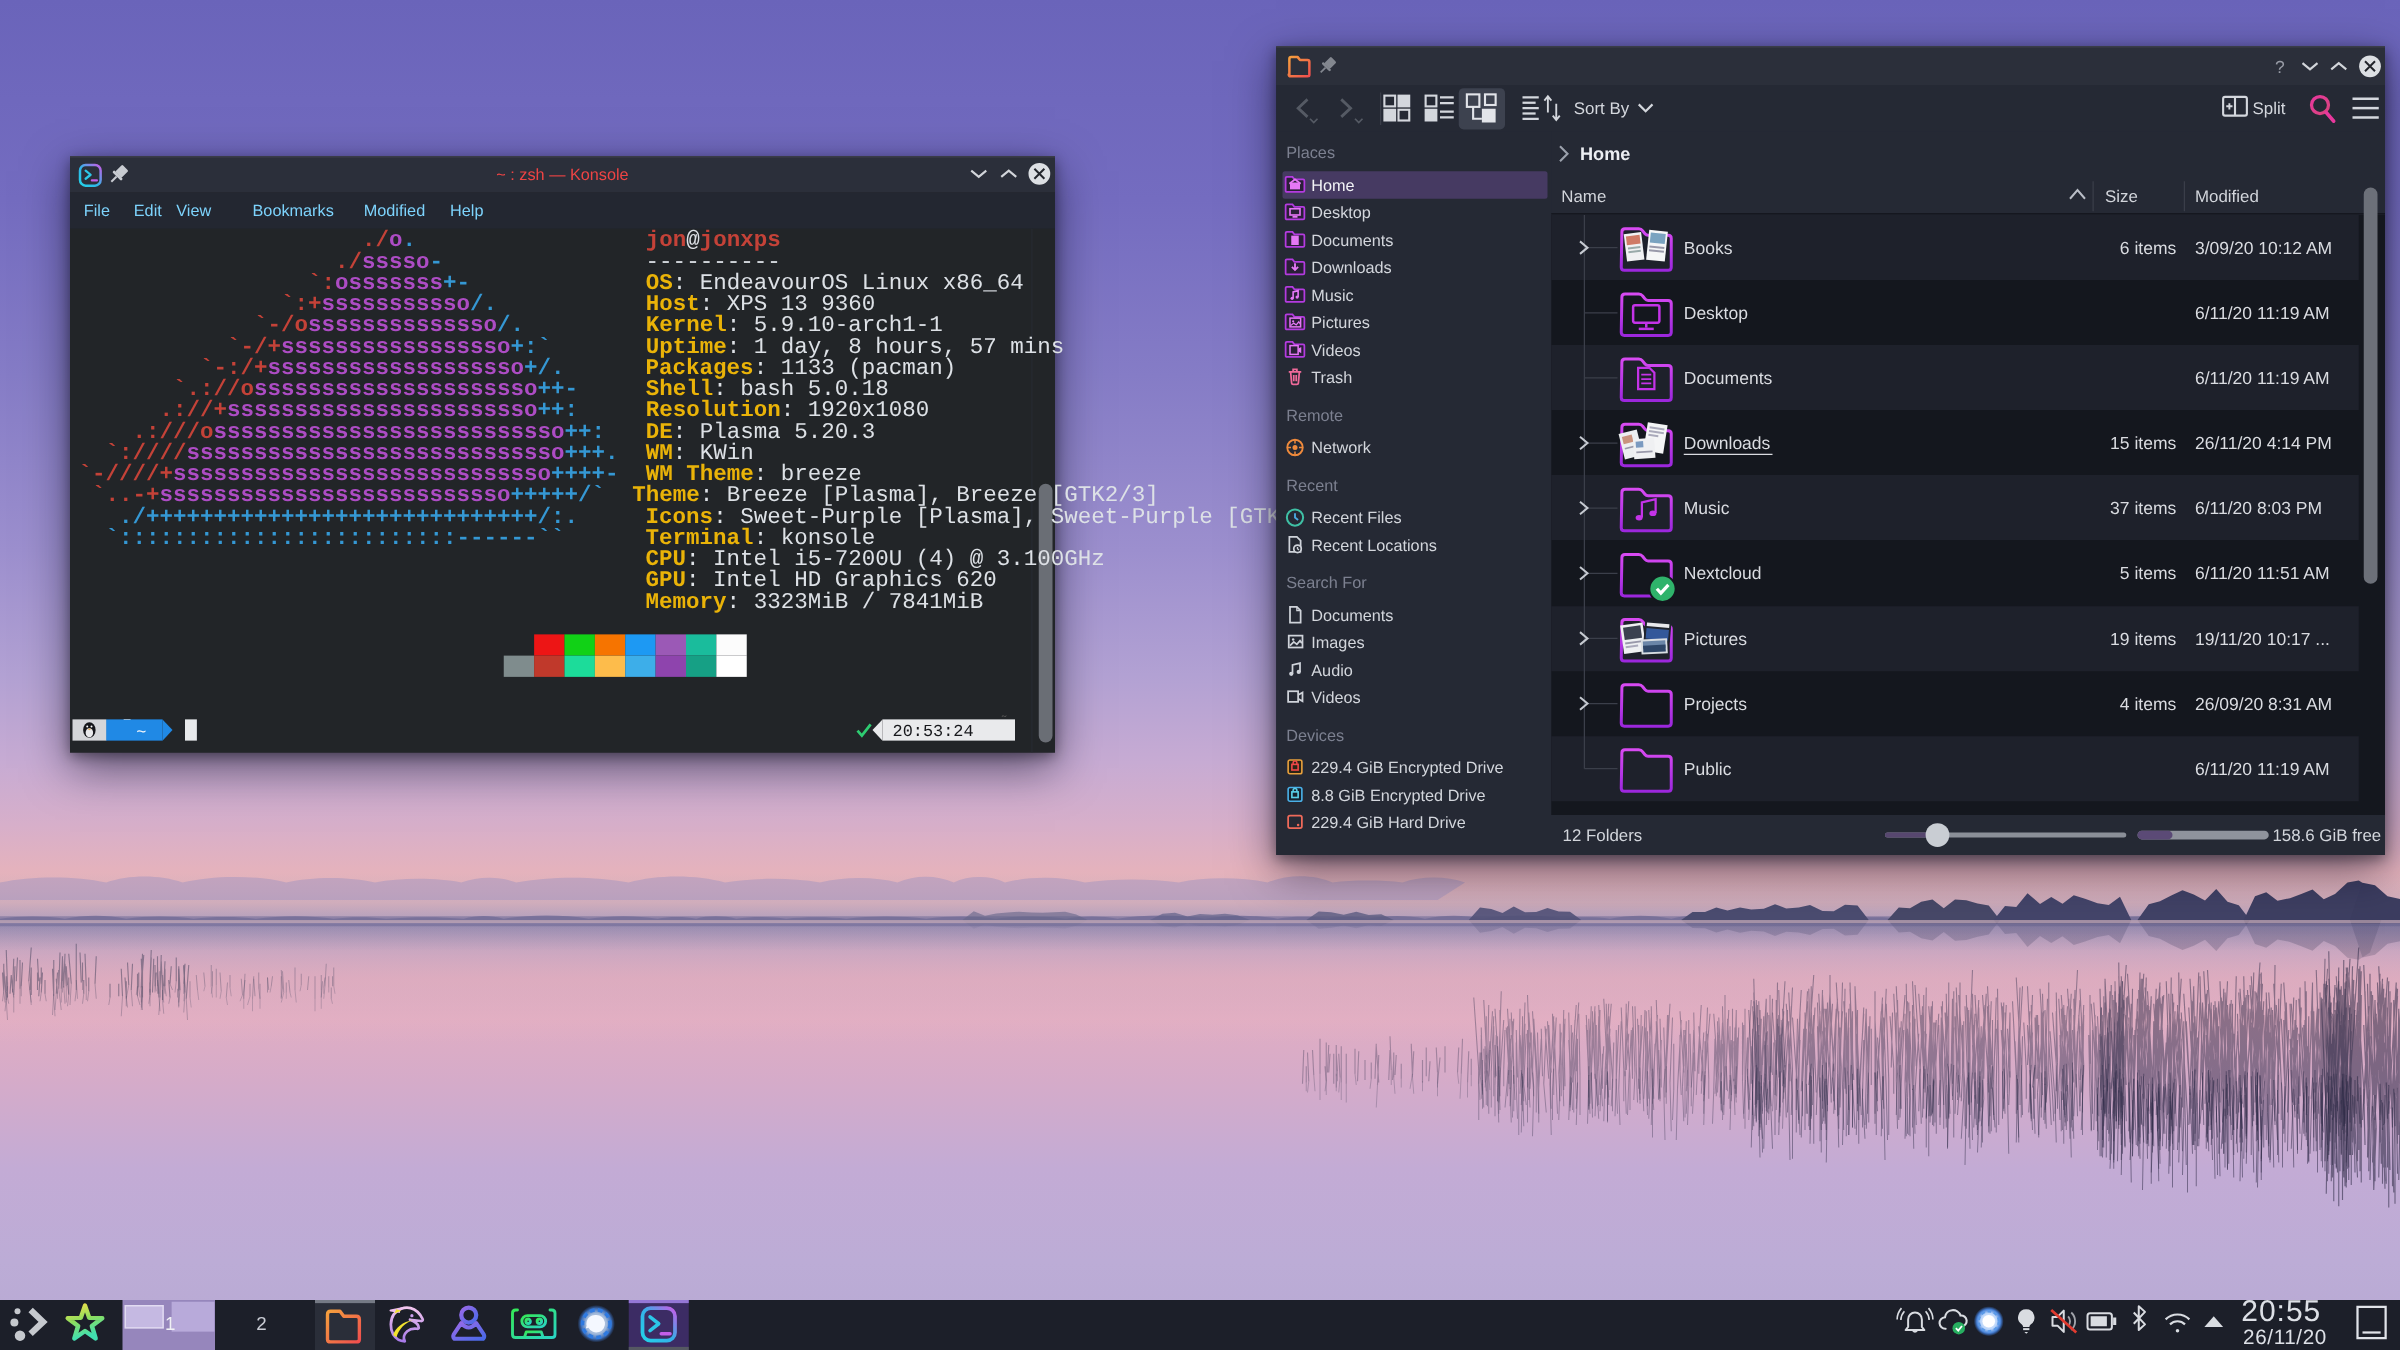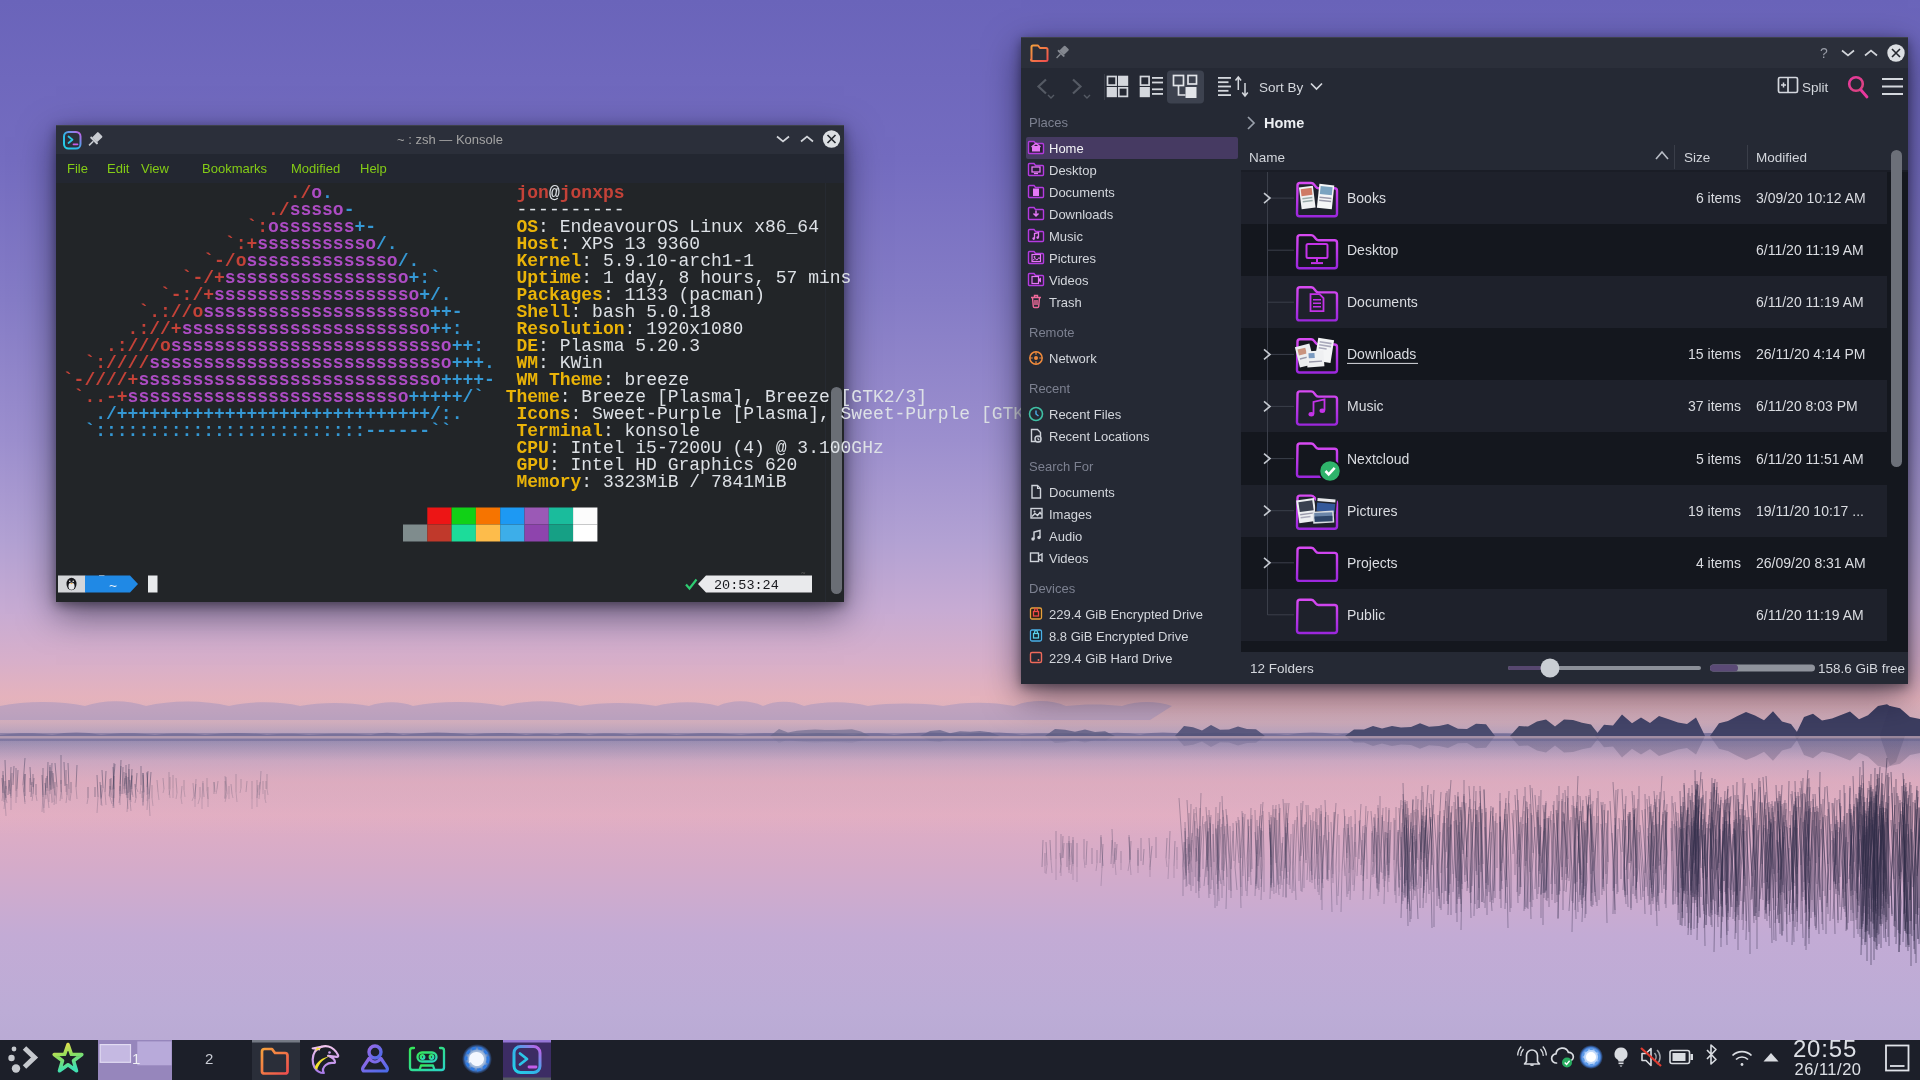--- a/index.html
+++ b/index.html
@@ -8,24 +8,24 @@
 background:linear-gradient(180deg,
  #6a64ba 0px,#746cc0 160px,#857cc6 300px,#9c8fce 440px,#b2a1d3 540px,
  #c7abd3 610px,#d7afca 660px,#e4b2bd 695px,#eab5b5 722px,#ae9ebe 740px,
  #c2a3c2 765px,#e0adc3 815px,#d5abc9 865px,#c3abd5 935px,#bcacd6 1010px,#b7a9d3 1080px);}
 .win{position:absolute;box-shadow:0 12px 34px rgba(8,8,25,.55),0 3px 10px rgba(0,0,0,.4);}
 #taskbar{position:absolute;left:0;top:1040px;width:1920px;height:40px;background:#1c1f29;z-index:9;}
 
 
 #konsole{left:56px;top:125px;width:788px;height:477px;background:#222528;z-index:2;}
 #ktitle{position:absolute;left:0;top:0;width:788px;height:29px;background:#2b2f3a;border-top:1px solid rgba(255,255,255,.09);}
-#kmenu{position:absolute;left:0;top:29px;width:788px;height:29px;background:#232731;font-size:13px;color:#84cc16;}
+#kmenu{position:absolute;left:0;top:29px;width:788px;height:29px;background:#232731;font-size:13px;color:#7dd3fc;}
 #kmenu span{position:absolute;top:7px;}
 #kterm{position:absolute;left:0;top:58px;width:788px;height:419px;background:#222528;}
-.ktit{position:absolute;top:7px;font-size:13px;color:#a3a3a3;}
+.ktit{position:absolute;top:7px;font-size:13px;color:#ef4444;}
 pre#nft{position:absolute;left:6.8px;top:59.5px;margin:0;font-family:"Liberation Mono",monospace;font-size:18px;line-height:17px;color:#dde1e6;}
 pre#nft .r{color:#c44238;font-weight:bold;}
 pre#nft .m{color:#ad4cc4;font-weight:bold;}
 pre#nft .b{color:#3598d4;font-weight:bold;}
 pre#nft .p{color:#eab308;font-weight:bold;}
 
 
 #dolphin{left:1021px;top:37px;width:887px;height:647px;background:#252934;z-index:3;}
 #dtitle{position:absolute;left:0;top:0;width:887px;height:31px;background:#2b2f3a;border-top:1px solid rgba(255,255,255,.09);}
 #dtool{position:absolute;left:0;top:31px;width:887px;height:37px;background:#252934;}

